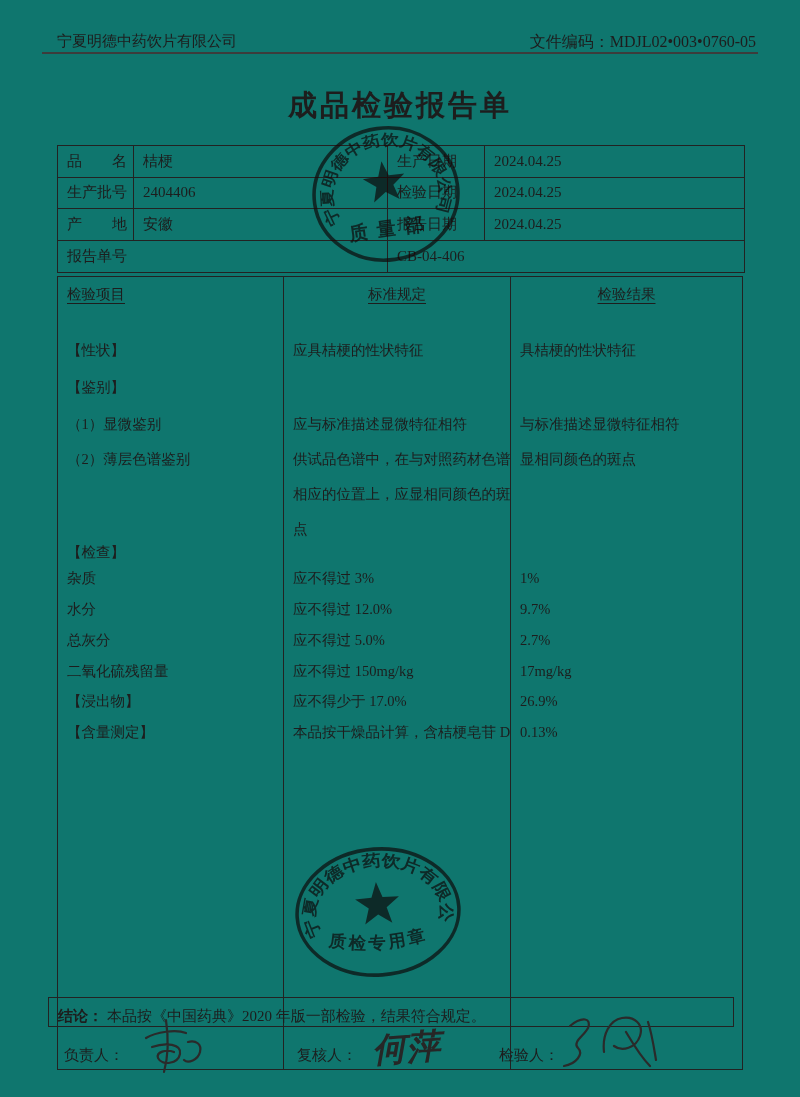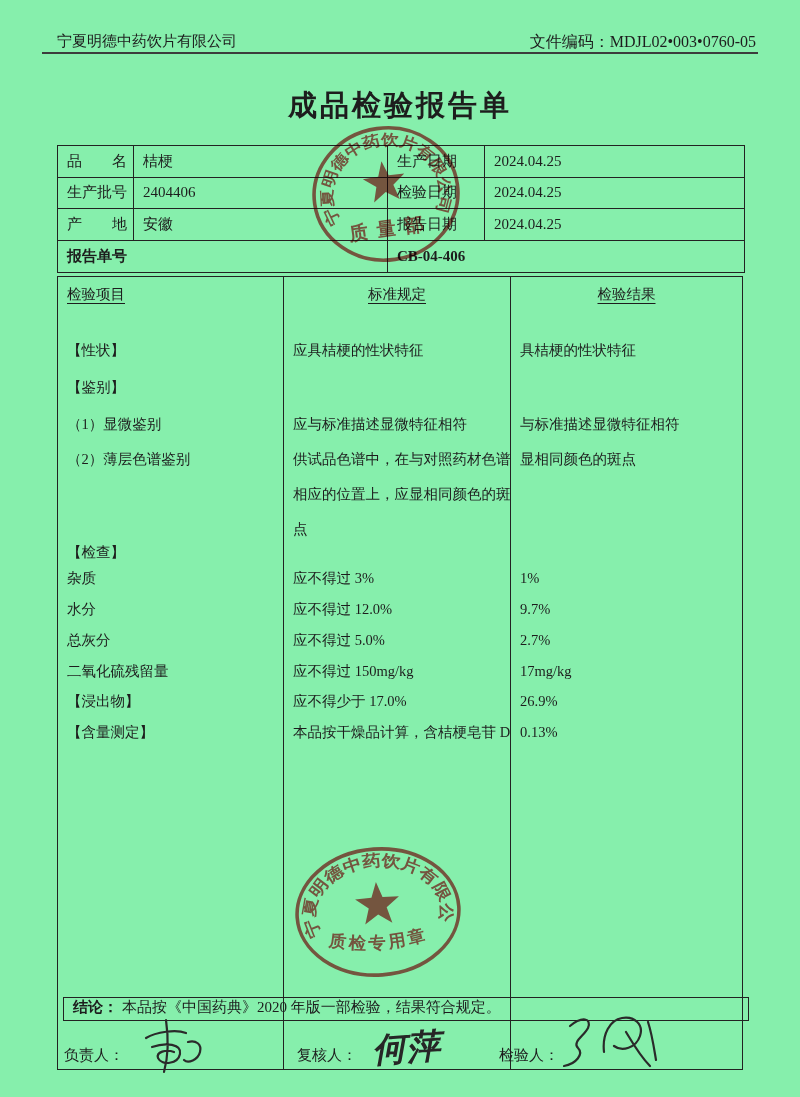--- a/index.html
+++ b/index.html
@@ -1,53 +1,53 @@
 <!DOCTYPE html>
 <html><head>
 <meta charset="utf-8">
 <style>
   html,body{margin:0;padding:0;background:#ffffff;}
   body{width:800px;height:1097px;position:relative;
        font-family:"Liberation Serif","DejaVu Serif",serif;color:#1d1d1d;}
-  .page{position:absolute;inset:0;background:#86efac;overflow:hidden;}
+  .page{position:absolute;inset:0;background:#0f766e;overflow:hidden;}
 
   
   .hdr-company{position:absolute;left:57px;top:32px;font-size:15px;}
   .hdr-code{position:absolute;right:44px;top:32px;font-size:16px;}
   .hdr-rule{position:absolute;left:42px;top:52px;width:716px;height:2px;background:#3c3c3c;}
 
   
   .doc-title{position:absolute;left:57px;top:86px;width:686px;text-align:center;
              font-size:29px;font-weight:bold;letter-spacing:3px;font-family:Liberation Serif, serif;}
 
   
   .info-table{position:absolute;left:57px;top:145px;width:686px;
               display:grid;grid-template-columns:76px 254px 97px 259px;
               grid-template-rows:repeat(4,31.5px);border:1px solid #222;background:transparent;}
   .ic{border-right:1px solid #222;border-bottom:1px solid #222;display:flex;align-items:center;
       padding-left:9px;font-size:15px;white-space:nowrap;overflow:visible;text-align:right;}
   .ic.noR{border-right:none;}
-  .ic.noB{border-bottom:none;font-weight:bold;}
+  .ic.noB{border-bottom:none;}
   .ic.spanAB{grid-column:1/3;}
   .ic.spanCD{grid-column:3/5;}
 
   
   .insp{position:absolute;left:57px;top:276px;width:686px;height:794px;
         display:flex;border:1px solid #222;box-sizing:border-box;}
   .insp .col{position:relative;box-sizing:border-box;height:100%;}
   .insp .col1{flex:0 0 226px;border-right:1px solid #222;}
   .insp .col2{flex:0 0 227px;border-right:1px solid #222;}
   .insp .col3{flex:1 1 auto;}
   .ln{position:absolute;left:9px;height:22px;line-height:22px;font-size:14.5px;white-space:nowrap;}
   .ln.c{left:0;width:100%;text-align:center;}
   .ln.u{text-decoration:underline;text-underline-offset:4px;}
 
   
-  .concl{position:absolute;left:63px;top:997px;width:686px;height:24px;border:1px solid #222;
-         box-sizing:border-box;display:flex;align-items:flex-start;padding-left:9px;font-size:15px;}
+  .concl{position:absolute;left:48px;top:997px;width:686px;height:30px;border:1px solid #222;
+         box-sizing:border-box;display:flex;align-items:flex-end;padding-left:9px;font-size:15px;}
   .concl .lbl{font-weight:bold;margin-right:4px;}
 
   
   .sig-label{position:absolute;font-size:15px;}
   .sig-svg{position:absolute;pointer-events:none;}
   .sig-stroke{fill:none;stroke:#2a2a2a;stroke-width:2.2;stroke-linecap:round;stroke-linejoin:round;}
   .sig-name{font-size:34px;font-weight:bold;font-style:italic;fill:#262626;
             font-family:"Liberation Serif","DejaVu Serif",serif;}
 
   

